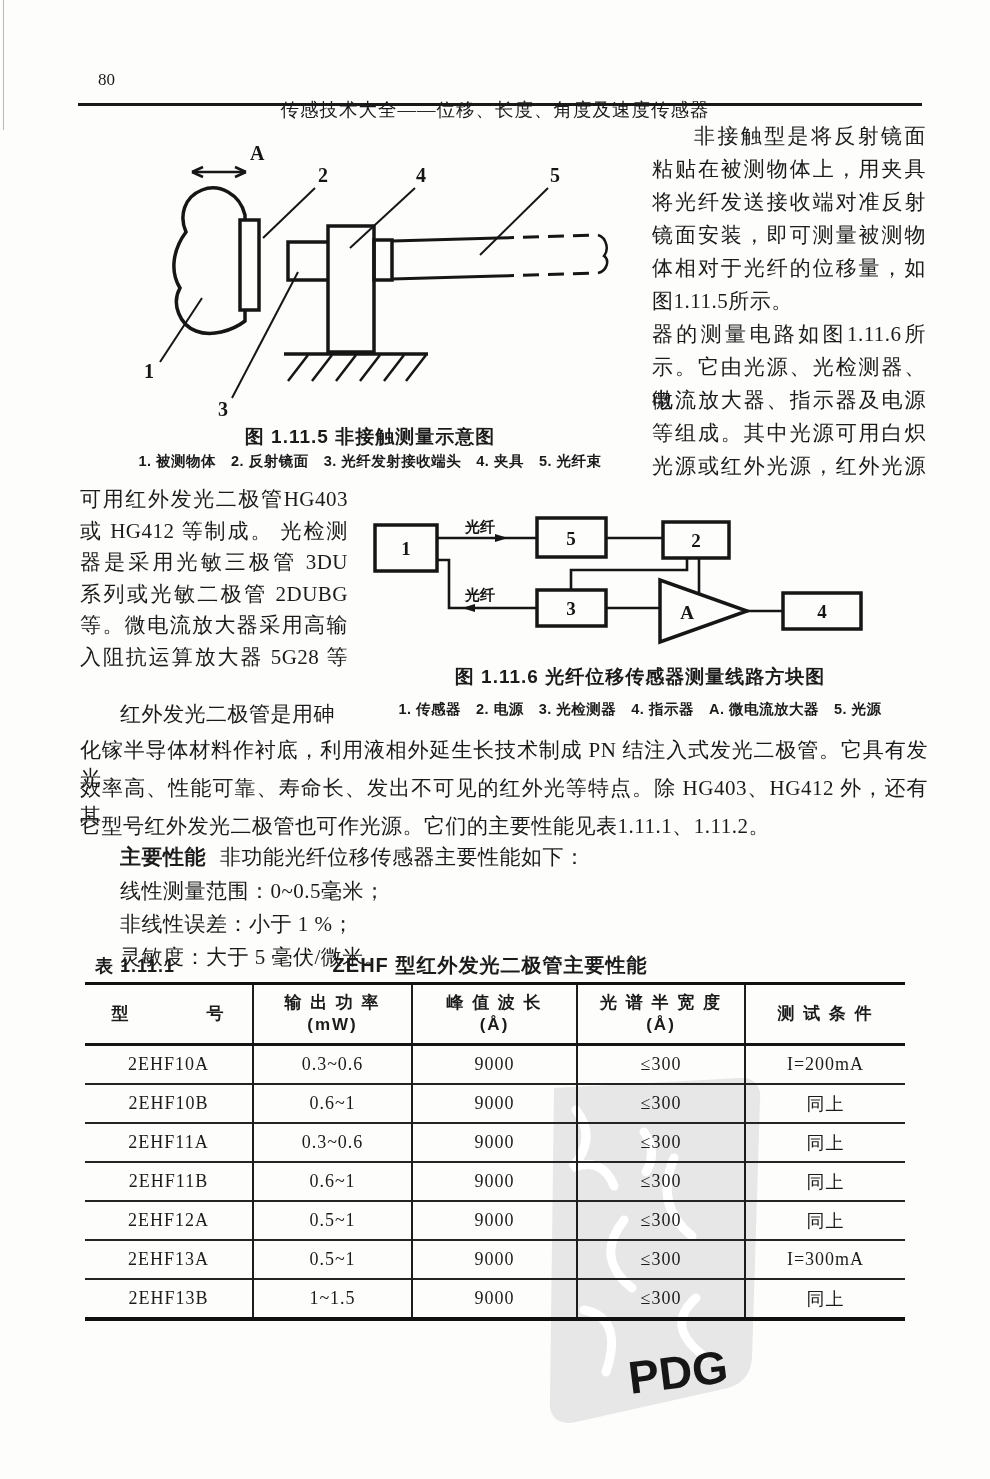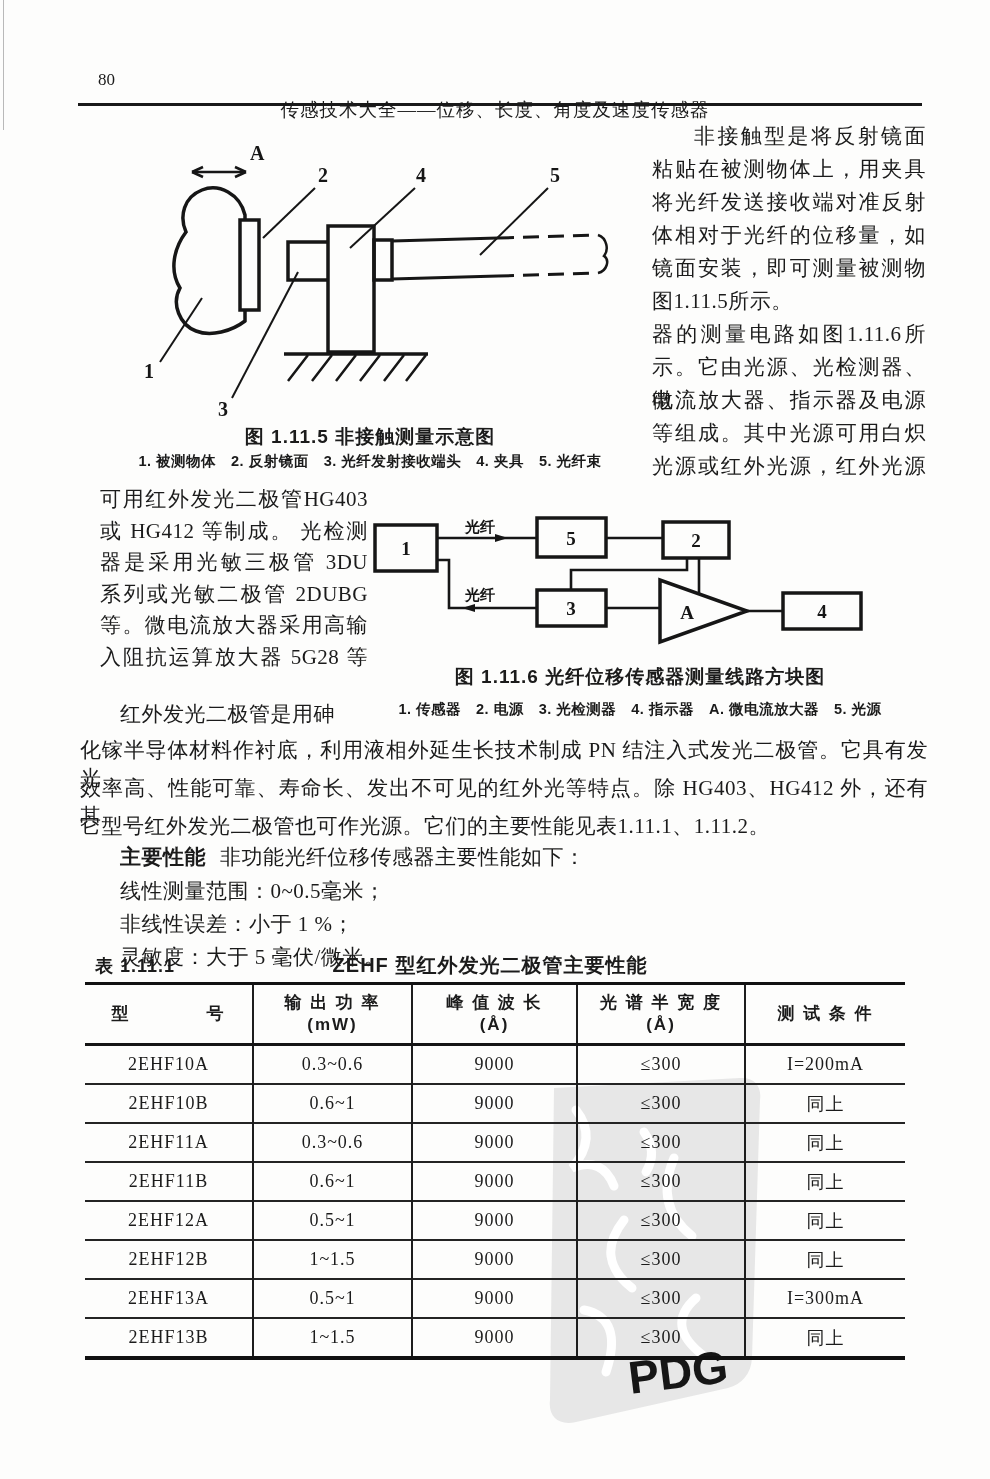--- a/index.html
+++ b/index.html
@@ -115,31 +115,31 @@
     </g>
   </svg>
 
   <div class="abs fg cap1 sans center" style="left:90px;top:424px;width:560px;">图 1.11.5  非接触测量示意图</div>
   <div class="abs fg cap2 sans center" style="left:84px;top:452px;width:572px;">1. 被测物体　2. 反射镜面　3. 光纤发射接收端头　4. 夹具　5. 光纤束</div>
 
   <div class="abs fg body-txt" style="left:652px;top:120px;width:274px;">
     <div class="rc-line just" style="padding-left:42px;">非接触型是将反射镜面</div>
     <div class="rc-line just">粘贴在被测物体上，用夹具</div>
     <div class="rc-line just">将光纤发送接收端对准反射</div>
+    <div class="rc-line just">镜面安装，即可测量被测物</div>
     <div class="rc-line just">体相对于光纤的位移量，如</div>
-    <div class="rc-line just">镜面安装，即可测量被测物</div>
     <div class="rc-line nojust">图1.11.5所示。</div>
     <div class="rc-line just">器的测量电路如图1.11.6所</div>
     <div class="rc-line just">示。它由光源、光检测器、微</div>
     <div class="rc-line just">电流放大器、指示器及电源</div>
     <div class="rc-line just">等组成。其中光源可用白炽</div>
     <div class="rc-line just">光源或红外光源，红外光源</div>
   </div>
 
-  <div class="abs fg body-txt" style="left:80px;top:484px;width:268px;line-height:31.5px;margin-left:20px;">
+  <div class="abs fg body-txt" style="left:80px;top:484px;width:268px;line-height:31.5px;">
     <div class="lc-line just">可用红外发光二极管HG403</div>
     <div class="lc-line just">或 HG412 等制成。 光检测</div>
     <div class="lc-line just">器是采用光敏三极管 3DU</div>
     <div class="lc-line just">系列或光敏二极管 2DUBG</div>
     <div class="lc-line just">等。微电流放大器采用高输</div>
     <div class="lc-line just">入阻抗运算放大器 5G28 等</div>
   </div>
 
   <svg class="abs fg" style="left:345px;top:492px;" width="595" height="175" viewBox="0 0 595 175">
     <g stroke="#161616" fill="none" stroke-width="3.5">
@@ -243,27 +243,20 @@
         <td>同上</td>
       </tr>
       <tr>
         <td>2EHF12A</td>
         <td>0.5~1</td>
         <td>9000</td>
         <td>≤300</td>
         <td>同上</td>
       </tr>
       <tr>
-        <td>2EHF12B</td>
-        <td>1~1.5</td>
-        <td>9000</td>
-        <td>≤300</td>
-        <td>同上</td>
-      </tr>
-      <tr>
         <td>2EHF13A</td>
         <td>0.5~1</td>
         <td>9000</td>
         <td>≤300</td>
         <td>I=300mA</td>
       </tr>
       <tr>
         <td>2EHF13B</td>
         <td>1~1.5</td>
         <td>9000</td>

